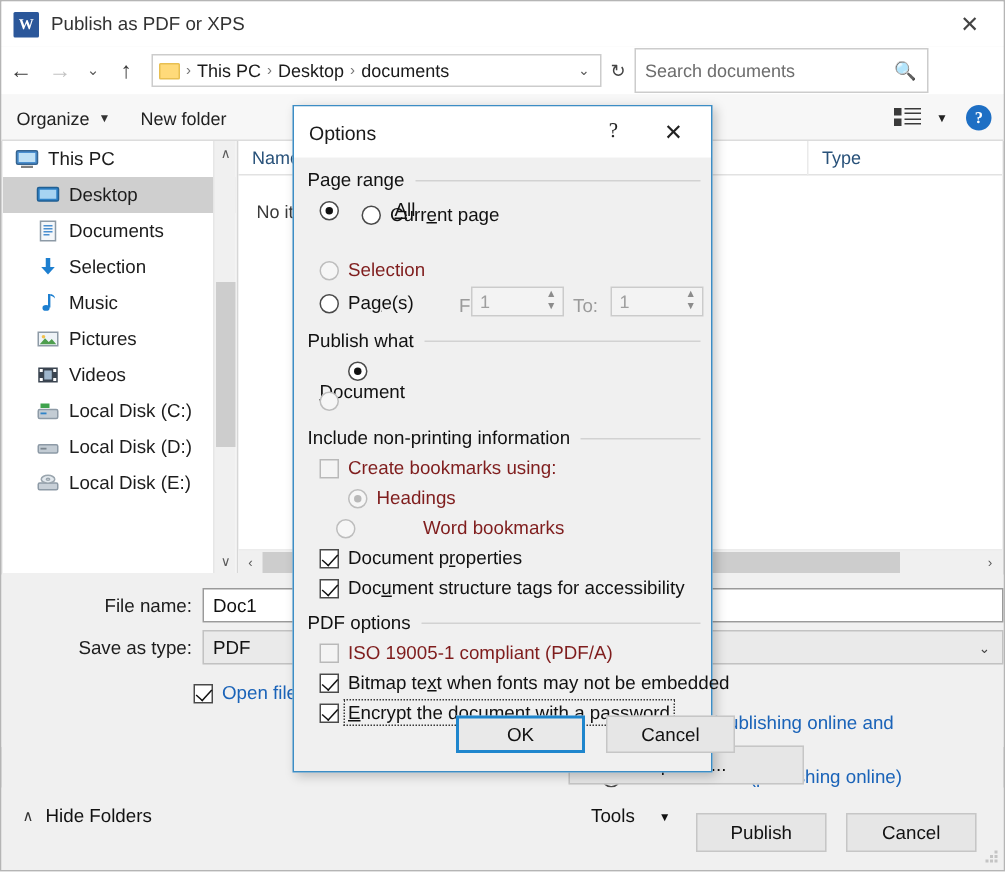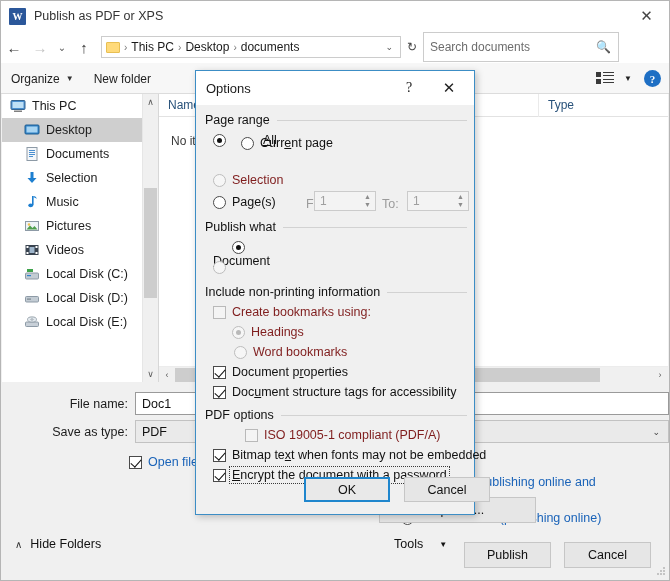--- a/index.html
+++ b/index.html
@@ -605,40 +605,40 @@
         </div>
       </div>
       <div class="opt dis" style="left:17px; top:200px;text-align:center;">
         <span class="chkbox disabled"></span>
         <span>Create bookmarks using:</span>
       </div>
       <div class="opt dis" style="left:36px; top:220px;">
         <span class="radio dis on"></span>
         <span>Headings</span>
       </div>
-      <div class="opt dis" style="left:38px; top:240px;">
+      <div class="opt dis" style="left:28px; top:240px;gap:39px;">
         <span class="radio dis"></span>
         <span>Word bookmarks</span>
       </div>
       <div class="opt" style="left:17px; top:260px;">
         <span class="chkbox checked"></span>
         <span>Document p<span class="ul">r</span>operties</span>
       </div>
       <div class="opt" style="left:17px; top:280px;">
         <span class="chkbox checked"></span>
         <span>Doc<span class="ul">u</span>ment structure tags for accessibility</span>
       </div>
 
       <div class="grp" style="top:303px; width:262px;">
         <div class="grp-title">
           <span>PDF options</span>
           <span class="rule"></span>
         </div>
       </div>
-      <div class="opt dis" style="left:17px; top:323px;margin-left:32px;">
+      <div class="opt dis" style="left:17px; top:323px;">
         <span class="chkbox disabled"></span>
         <span>ISO 19005-1 compliant (PDF/A)</span>
       </div>
       <div class="opt" style="left:17px; top:343px;">
         <span class="chkbox checked"></span>
         <span>Bitmap te<span class="ul">x</span>t when fonts may not be embedded</span>
       </div>
       <div class="opt" style="left:17px; top:363px;">
         <span class="chkbox checked"></span>
         <span style="position:relative;">

